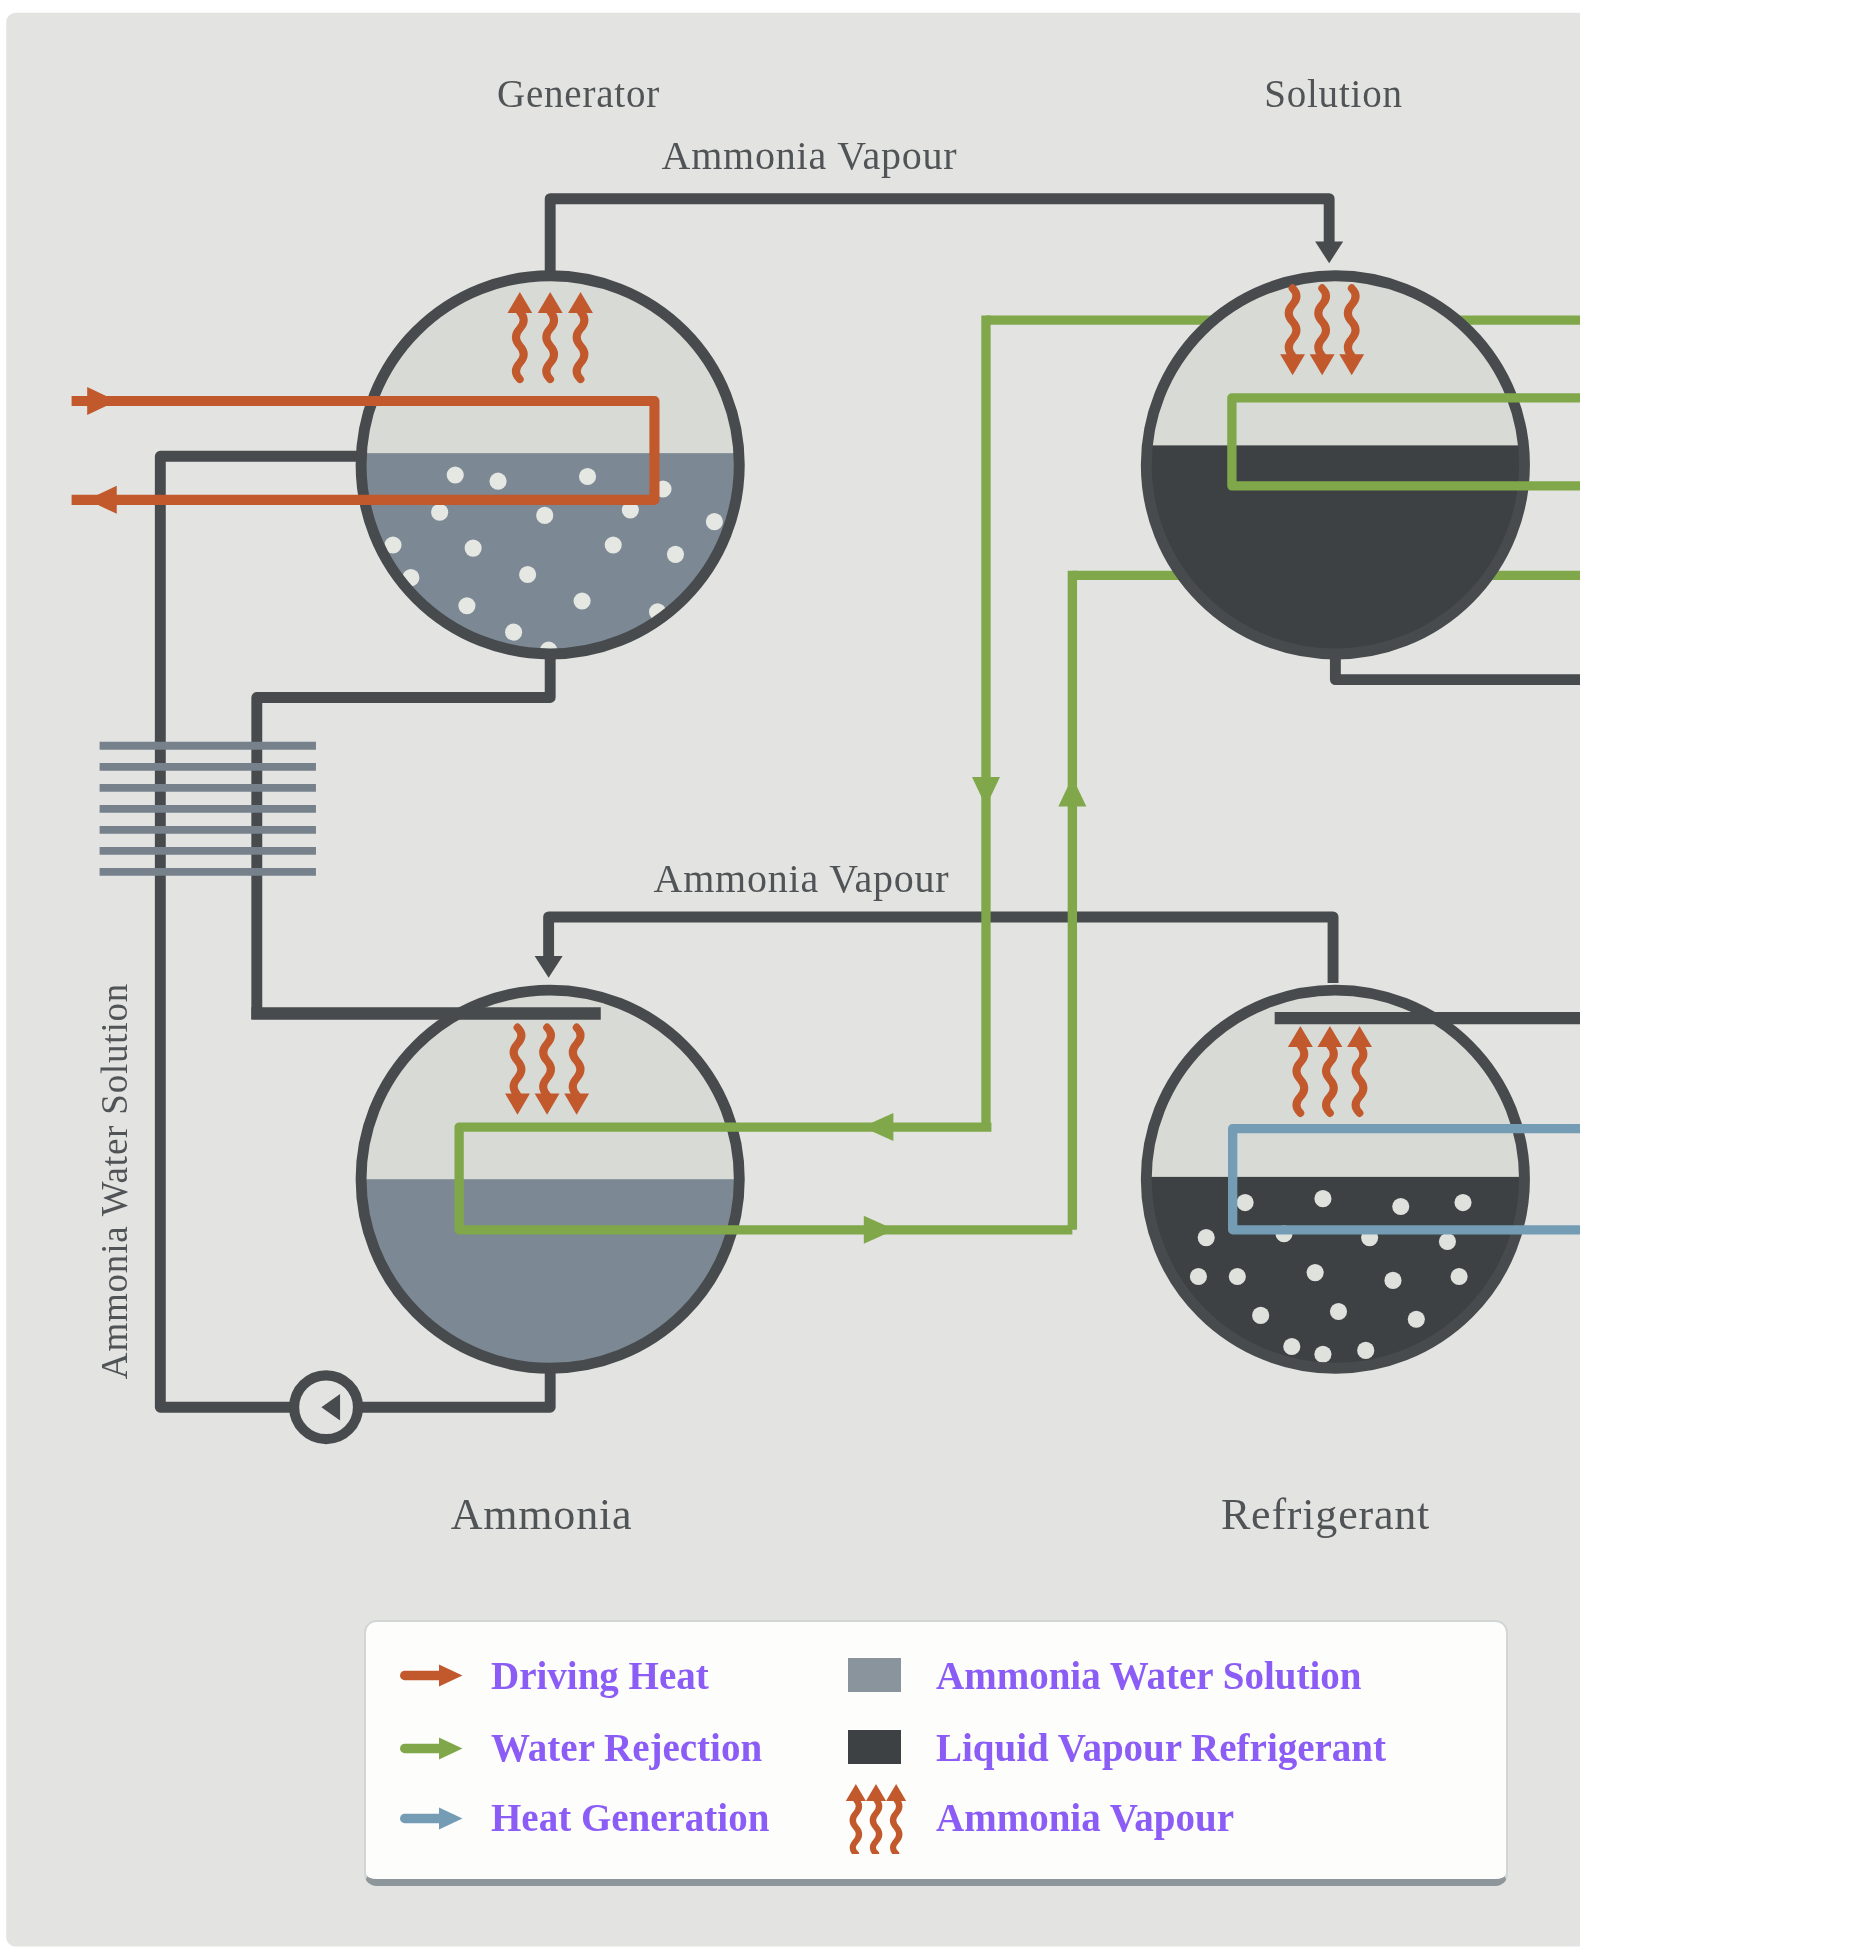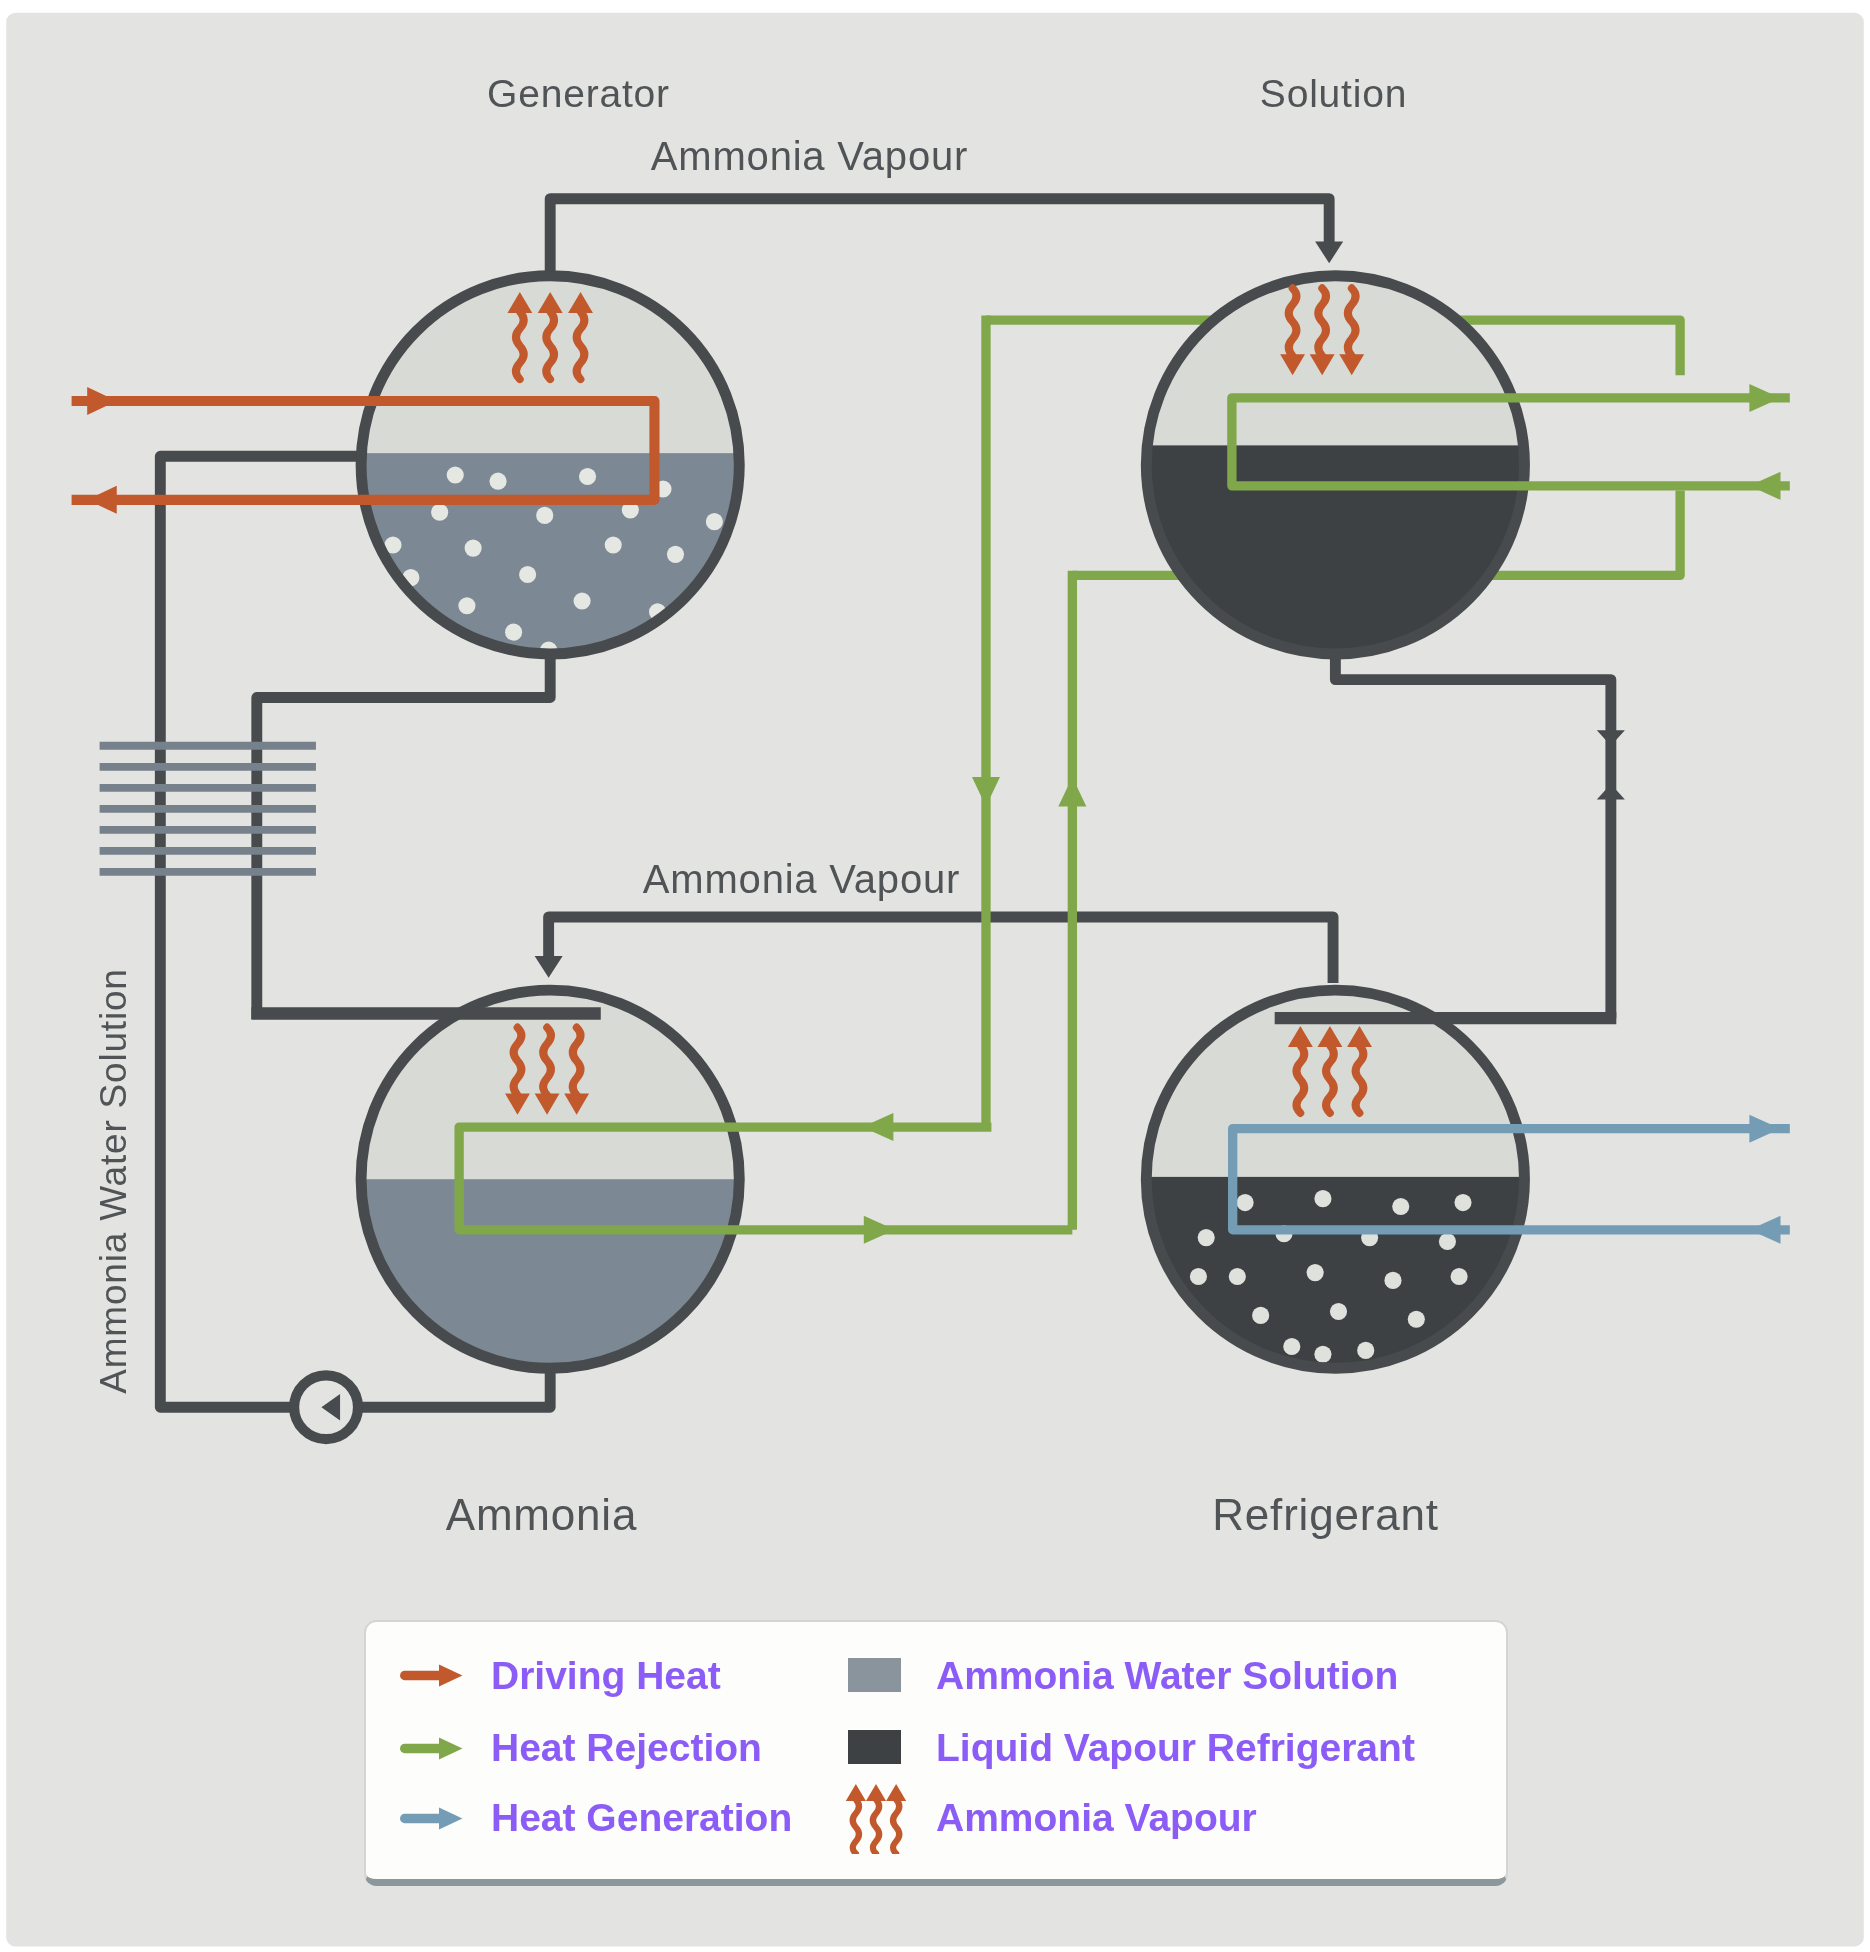--- a/index.html
+++ b/index.html
@@ -1,17 +1,17 @@
 <!DOCTYPE html>
 <html style="font-size:12.5px"><head>
 <meta charset="utf-8">
 <style>
   html,body{margin:0;padding:0;background:#ffffff;}
-  #stage{position:relative;width:1870px;height:1953px;background:#ffffff;overflow:hidden;
-         font-family:Liberation Sans, sans-serif;}
+  #stage{position:relative;width:1580px;height:1953px;background:#ffffff;overflow:hidden;
+         font-family:Liberation Serif, serif;}
   #diagram-svg{position:absolute;left:0;top:0;}
   .lbl{position:absolute;color:#515457;font-size:39px;line-height:1.05;text-align:center;
        letter-spacing:0.8px;white-space:nowrap;}
   .lbl.big{font-size:40px;}
   .lbl.vessel-bottom{font-size:44px;}
   #aws-vertical{position:absolute;width:467px;height:42px;left:-120px;top:1160px;
       transform:rotate(-90deg);transform-origin:center center;font-size:37px;color:#515457;
       text-align:center;letter-spacing:0.8px;white-space:nowrap;}
   #legend-box{position:absolute;left:364px;top:1620px;width:1144px;height:266px;
       background:#fdfdfc;border:2.3px solid #d2d6d6;border-bottom:7.8px solid #8d969b;
@@ -219,21 +219,21 @@
   <svg class="leg-swatch" style="left:34px;top:41px;" width="64" height="25" viewBox="0 0 82 32">
     <line x1="6" y1="16" x2="52" y2="16" stroke="#c2592c" stroke-width="12" stroke-linecap="round"></line>
     <polygon points="50,2 50,30 80,16" fill="#c2592c"></polygon>
   </svg>
   <div class="leg-label" style="left:125px;top:30px;">Driving Heat</div>
 
   <svg class="leg-swatch" style="left:34px;top:114px;" width="64" height="25" viewBox="0 0 82 32">
     <line x1="6" y1="16" x2="52" y2="16" stroke="#80a84a" stroke-width="12" stroke-linecap="round"></line>
     <polygon points="50,2 50,30 80,16" fill="#80a84a"></polygon>
   </svg>
-  <div class="leg-label" style="left:125px;top:102px;">Heat Rejection</div>
+  <div class="leg-label" style="left:125px;top:102px;">Water Rejection</div>
 
   <svg class="leg-swatch" style="left:34px;top:184px;" width="64" height="25" viewBox="0 0 82 32">
     <line x1="6" y1="16" x2="52" y2="16" stroke="#749db5" stroke-width="12" stroke-linecap="round"></line>
     <polygon points="50,2 50,30 80,16" fill="#749db5"></polygon>
   </svg>
   <div class="leg-label" style="left:125px;top:172px;">Heat Generation</div>
 
   <div class="leg-swatch sq-swatch" style="left:482px;top:36px;background:#8a949c;"></div>
   <div class="leg-label" style="left:570px;top:30px;">Ammonia Water Solution</div>
 

